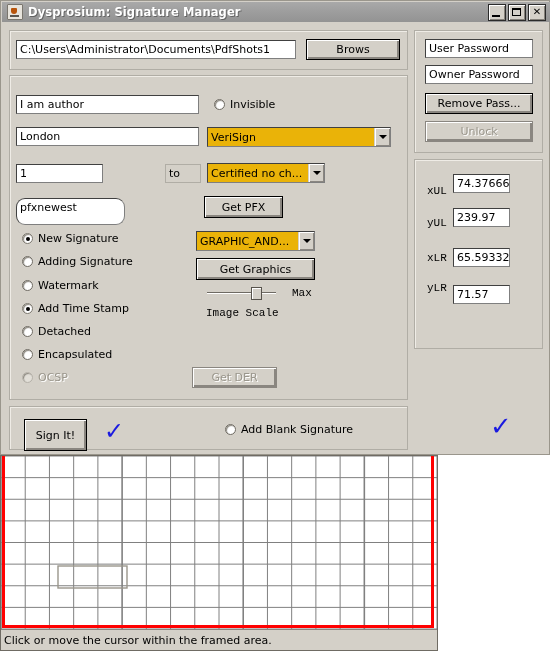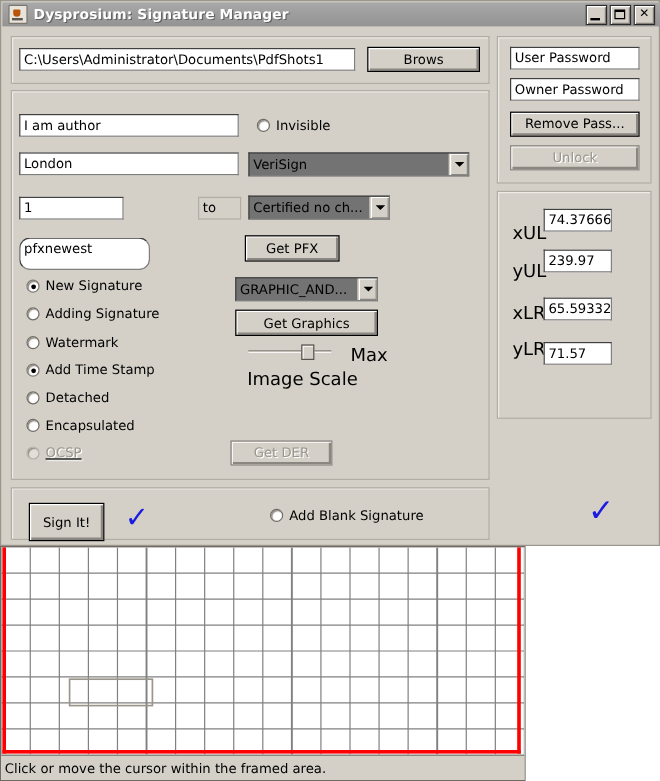--- a/index.html
+++ b/index.html
@@ -86,41 +86,41 @@
     box-sizing:border-box;
     font-family:"DejaVu Sans","Liberation Sans",sans-serif;
     font-size:11px;color:#000;
     text-align:center;white-space:nowrap;
     display:flex;align-items:center;justify-content:center;
     cursor:pointer;
   }
   .btn.disabled{color:#9a968c;text-shadow:1px 1px 0 #ffffff;border-color:#8a8680;}
 
   .combo{
-    position:absolute;background:#737373;
+    position:absolute;background:#eab308;
     border:1px solid #7f7f7f;border-top-color:#404040;border-left-color:#404040;
     box-sizing:border-box;
     display:flex;align-items:center;
     font-size:11px;cursor:pointer;overflow:hidden;
   }
   .combo-text{padding-left:3px;flex:1;white-space:nowrap;overflow:hidden;}
   .combo-arrow{
     width:16px;height:100%;background:#d4d0c8;
     border-left:1px solid #d4d0c8;
     box-shadow:inset 1px 1px 0 #ffffff, inset -1px -1px 0 #8a8680;
     display:flex;align-items:center;justify-content:center;
     flex:0 0 auto;box-sizing:border-box;
   }
   .combo-arrow:after{
     content:"";width:0;height:0;
     border-left:4px solid transparent;border-right:4px solid transparent;
     border-top:4px solid #000;
   }
 
-  .lbl{position:absolute;font-size:15px;color:#000;white-space:nowrap;}
+  .lbl{position:absolute;font-size:11px;color:#000;white-space:nowrap;font-family:Liberation Mono, monospace;}
 
   .radio{position:absolute;display:flex;align-items:center;cursor:pointer;white-space:nowrap;}
   .radio .dot{
     width:11px;height:11px;border-radius:50%;
     background:#ffffff;
     border:1px solid #7d7970;
     box-shadow:inset 1px 1px 1px #8d8980;
     position:relative;flex:0 0 auto;margin-right:5px;
     box-sizing:border-box;
   }
@@ -246,21 +246,21 @@
         <span class="rtxt">Add Time Stamp</span>
       </div>
       <div class="radio off" style="left:12px;top:249px;">
         <span class="dot"></span>
         <span class="rtxt">Detached</span>
       </div>
       <div class="radio off" style="left:12px;top:272px;">
         <span class="dot"></span>
         <span class="rtxt">Encapsulated</span>
       </div>
-      <div class="radio off dis" style="left:12px;top:295px;text-decoration:underline;">
+      <div class="radio off dis" style="left:12px;top:295px;">
         <span class="dot"></span>
         <span class="rtxt">OCSP</span>
       </div>
 
       <div class="combo" style="left:186px;top:155px;width:119px;height:20px;">
         <span class="combo-text">GRAPHIC_AND...</span>
         <span class="combo-arrow"></span>
       </div>
 
       <div class="btn" style="left:186px;top:182px;width:119px;height:22px;">Get Graphics</div>

